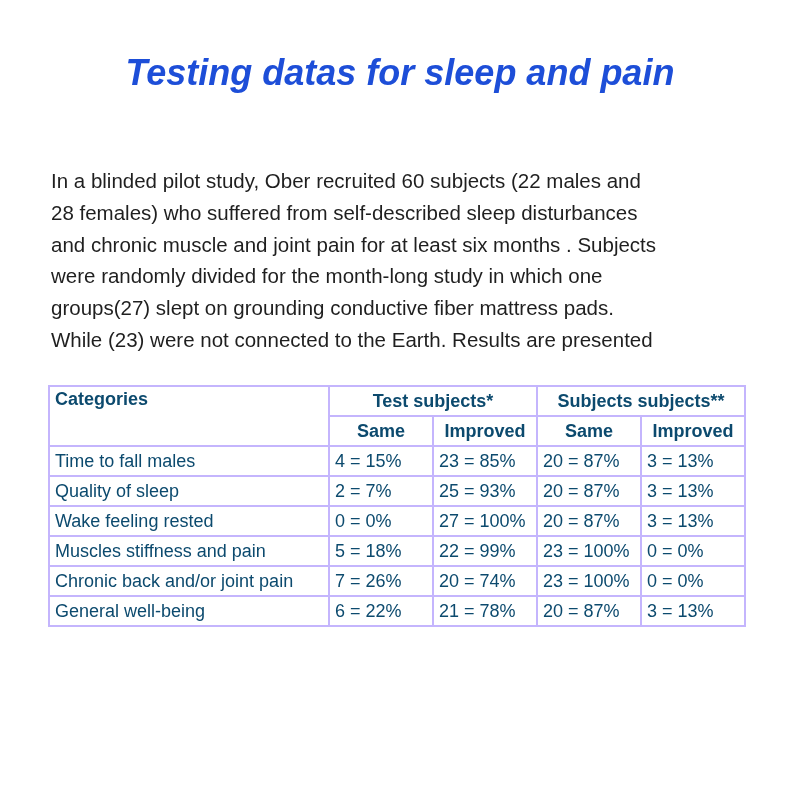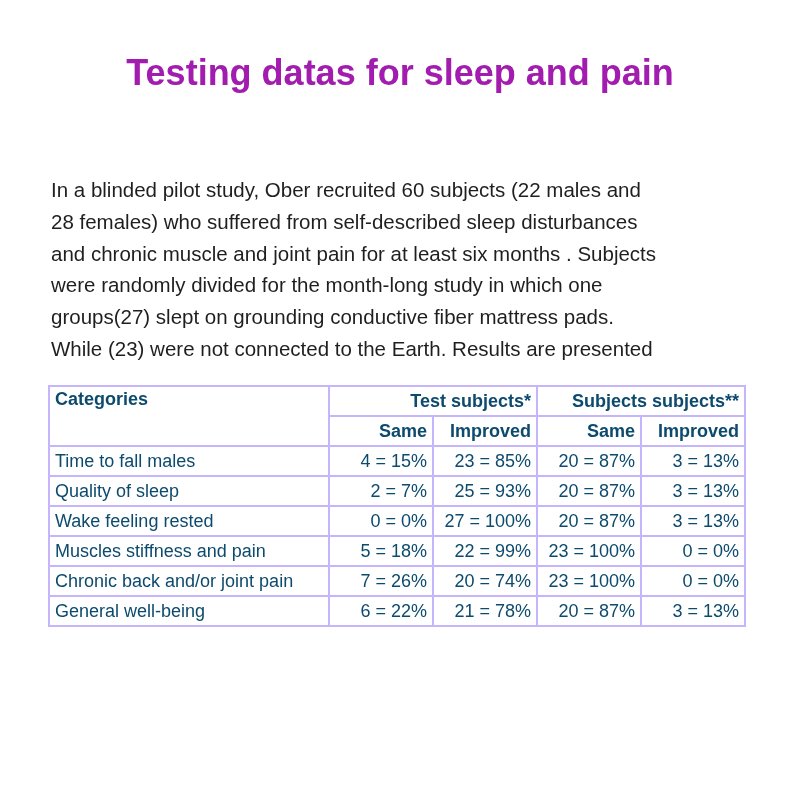--- a/index.html
+++ b/index.html
@@ -22,21 +22,21 @@
     left: 0;
     width: 100%;
     margin: 0;
     text-align: center;
     font-size: 36px;
     font-weight: bold;
     letter-spacing: 0px;
   }
   .intro {
     position: absolute;
-    top: 174px;
+    top: 165px;
     left: 51px;
     width: 720px;
     margin: 0;
     font-size: 20.5px;
     line-height: 31.8px;
     white-space: pre-line;
     color: #1f1f1f;
   }
   .results-table {
     position: absolute;
@@ -52,51 +52,51 @@
     border: 2px solid #c4b5fd;
     font-size: 18px;
     color: #0c4a6e;
     padding: 1px 5px;
     height: 26px;
     overflow: hidden;
     white-space: nowrap;
   }
   .results-table th {
     font-weight: bold;
-    text-align: right;
+    text-align: center;
   }
   .results-table th.cat-head {
     text-align: left;
     vertical-align: top;
     padding-top: 2px;
   }
   .results-table td.cat {
     text-align: left;
   }
   .results-table td.val {
-    text-align: right;
+    text-align: left;
   }
   .conclusion {
     position: absolute;
     top: 641px;
     left: 51px;
     width: 720px;
     margin: 0;
     font-size: 20.5px;
     line-height: 32px;
     white-space: pre-line;
     color: #1f1f1f;
   }
 </style>
 </head>
 <body>
 
 <div class="page">
 
-  <h1 class="title" style="color: #a21caf;">Testing datas for sleep and pain</h1>
+  <h1 class="title" style="color: #1d4ed8; font-style: italic;">Testing datas for sleep and pain</h1>
 
   <p class="intro">In a blinded pilot study, Ober recruited 60 subjects (22 males and
 28 females) who suffered from self-described sleep disturbances
 and chronic muscle and joint pain for at least six months . Subjects
 were randomly divided for the month-long study in which one
 groups(27) slept on grounding conductive fiber mattress pads.
 While (23) were not connected to the Earth. Results are presented</p>
 
   <table class="results-table">
     <colgroup>

